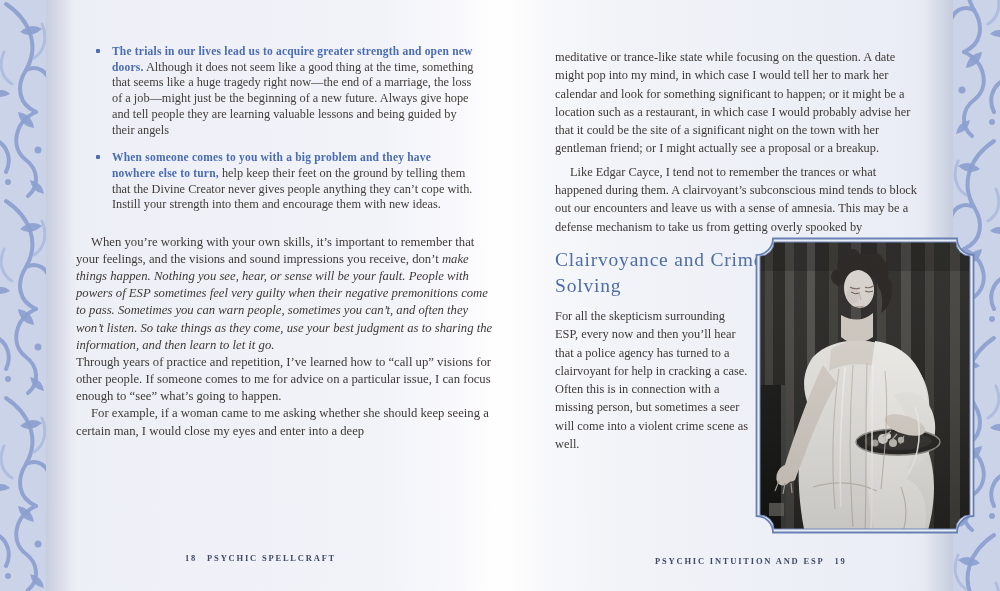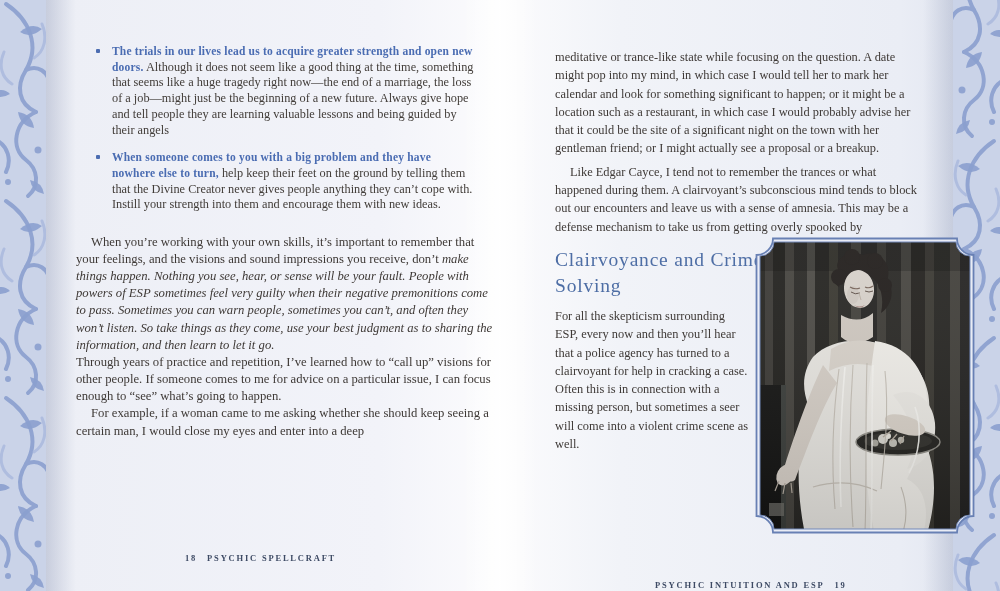--- a/index.html
+++ b/index.html
@@ -39,21 +39,21 @@
   .tell-par{margin:0; font-size:12.7px; line-height:17.2px;}
   .tell-par.indent{text-indent:15px;}
 
   .right-col .body-par{font-size:12.4px; line-height:18.3px;}
   .cayce-wide{text-indent:15px; margin-top:5px;}
   .narrow{width:194px;}
 
   .footer{position:absolute; z-index:3; font-family:"Liberation Serif", serif;
     font-size:8.5px; font-weight:bold; letter-spacing:1.8px; color:#3d4a64; white-space:nowrap;}
   .footer-left{left:185px; top:553px;}
-  .footer-right{left:646px; top:580px;padding-left:9px;}
+  .footer-right{left:646px; top:556px;padding-left:9px;}
   .footer .gap{display:inline-block; width:10px;}
 
   .photo-frame{position:absolute; left:755px; top:237px; z-index:5;}
 </style>
 </head>
 <body>
 
 <div class="spread">
 
   <svg class="ornament-border left" width="46" height="591" viewBox="0 0 46 591">

